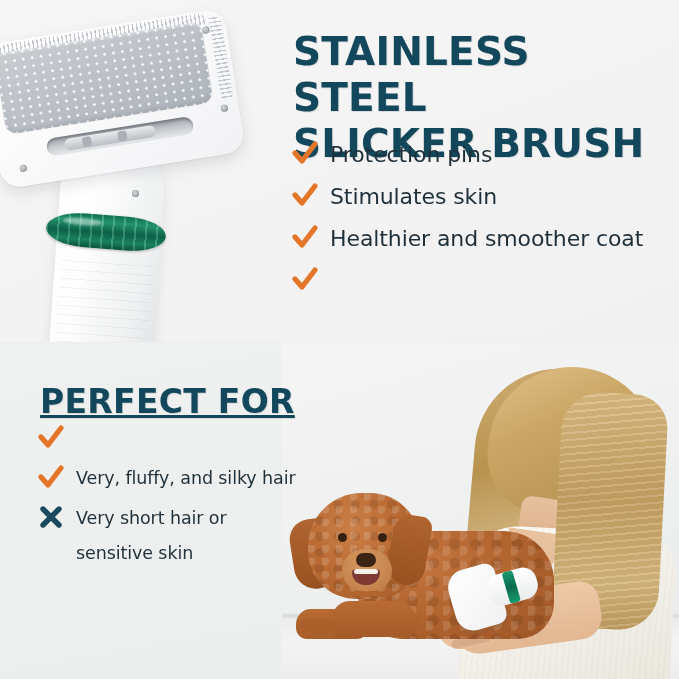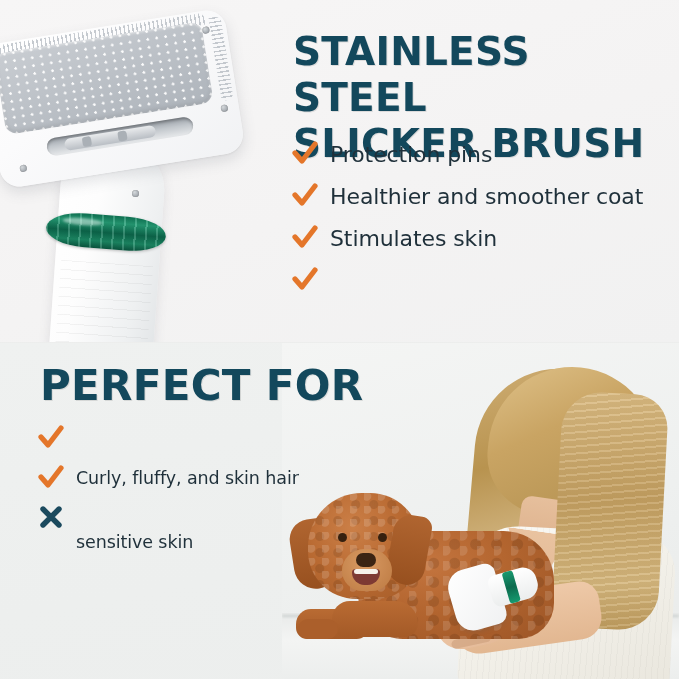--- a/index.html
+++ b/index.html
@@ -107,26 +107,27 @@
     font-family:"DejaVu Sans","Liberation Sans",sans-serif;
     font-weight:bold;font-size:39px;line-height:46px;
     letter-spacing:0.2px;
     text-transform:uppercase;
     text-shadow:1px 1px 0 rgba(0,0,0,.10);
   }
   .title .l2{display:block;}
 
   .list-top{position:absolute;left:290px;top:140px;width:380px;}
   .heading-perfect{
-    position:absolute;left:40px;top:367px;
+    position:absolute;left:40px;top:383px;
     color:#13485c;
     font-family:"DejaVu Sans","Liberation Sans",sans-serif;
-    font-weight:bold;font-size:42px;line-height:38px;
+    font-weight:bold;font-size:33px;line-height:38px;
     letter-spacing:0.3px;text-transform:uppercase;
     text-shadow:1px 1px 0 rgba(0,0,0,.10);
+    text-decoration:underline;
   }
   .list-bottom{position:absolute;left:36px;top:424px;width:360px;}
 
   .li{
     display:flex;align-items:flex-start;
     margin-bottom:12px;
   }
   .list-bottom .li{margin-bottom:10px;}
   .mark{
     flex:0 0 auto;width:30px;height:30px;margin-right:10px;
@@ -134,21 +135,21 @@
   }
   .mark svg{display:block;width:30px;height:30px;}
   .li-text{
     color:#1f303a;
     font-family:"DejaVu Sans","Liberation Sans",sans-serif;
     font-size:22px;line-height:25px;font-weight:normal;
     letter-spacing:-0.1px;
     padding-top:2px;
   }
   .list-bottom .li-text{font-size:17.5px;}
-  .li-text .cont{display:block;margin-top:24px;}
+  .li-text .cont{display:block;margin-top:10px;}
 
   
   .photo{
     position:absolute;left:282px;top:343px;width:397px;height:336px;
     overflow:hidden;
     background:linear-gradient(165deg,#f4f5f4 0%,#eef0ef 55%,#e9ebea 100%);
   }
   .floor{
     position:absolute;left:0;bottom:0;width:397px;height:66px;
     background:linear-gradient(to bottom,#e8eae9,#f3f4f3 40%,#eceeed);
@@ -352,30 +353,30 @@
         </span>
         <span class="li-text">Protection pins</span>
       </div>
 
       <div class="li">
         <span class="mark">
           <svg class="mark-check" viewBox="0 0 30 30">
               <path d="M5 15 L12 23 L25 6"></path>
             </svg>
         </span>
-        <span class="li-text">Healthier and smoother coat</span>
+        <span class="li-text">Stimulates skin</span>
       </div>
 
       <div class="li">
         <span class="mark">
           <svg class="mark-check" viewBox="0 0 30 30">
               <path d="M5 15 L12 23 L25 6"></path>
             </svg>
         </span>
-        <span class="li-text">Stimulates skin</span>
+        <span class="li-text">Healthier and smoother coat</span>
       </div>
 
       <div class="li">
         <span class="mark">
           <svg class="mark-check" viewBox="0 0 30 30">
               <path d="M5 15 L12 23 L25 6"></path>
             </svg>
         </span>
       </div>
 
@@ -453,29 +454,30 @@
       </span>
     </div>
 
 
     <div class="li">
       <span class="mark">
         <svg class="mark-check" viewBox="0 0 30 30">
             <path d="M5 15 L12 23 L25 6"></path>
           </svg>
       </span>
-      <span class="li-text">Curly, fluffy, and skin hair</span>
+      <span class="li-text">Very, fluffy, and silky hair</span>
     </div>
 
     <div class="li">
       <span class="mark">
         <svg class="mark-x" viewBox="0 0 30 30">
             <path d="M7 7 L23 23 M23 7 L7 23"></path>
           </svg>
       </span>
       <span class="li-text">
+        <span>Very short hair or</span>
         <span class="cont">sensitive skin</span>
       </span>
     </div>
 
   </div>
 
 </div>
 
 </body></html>

